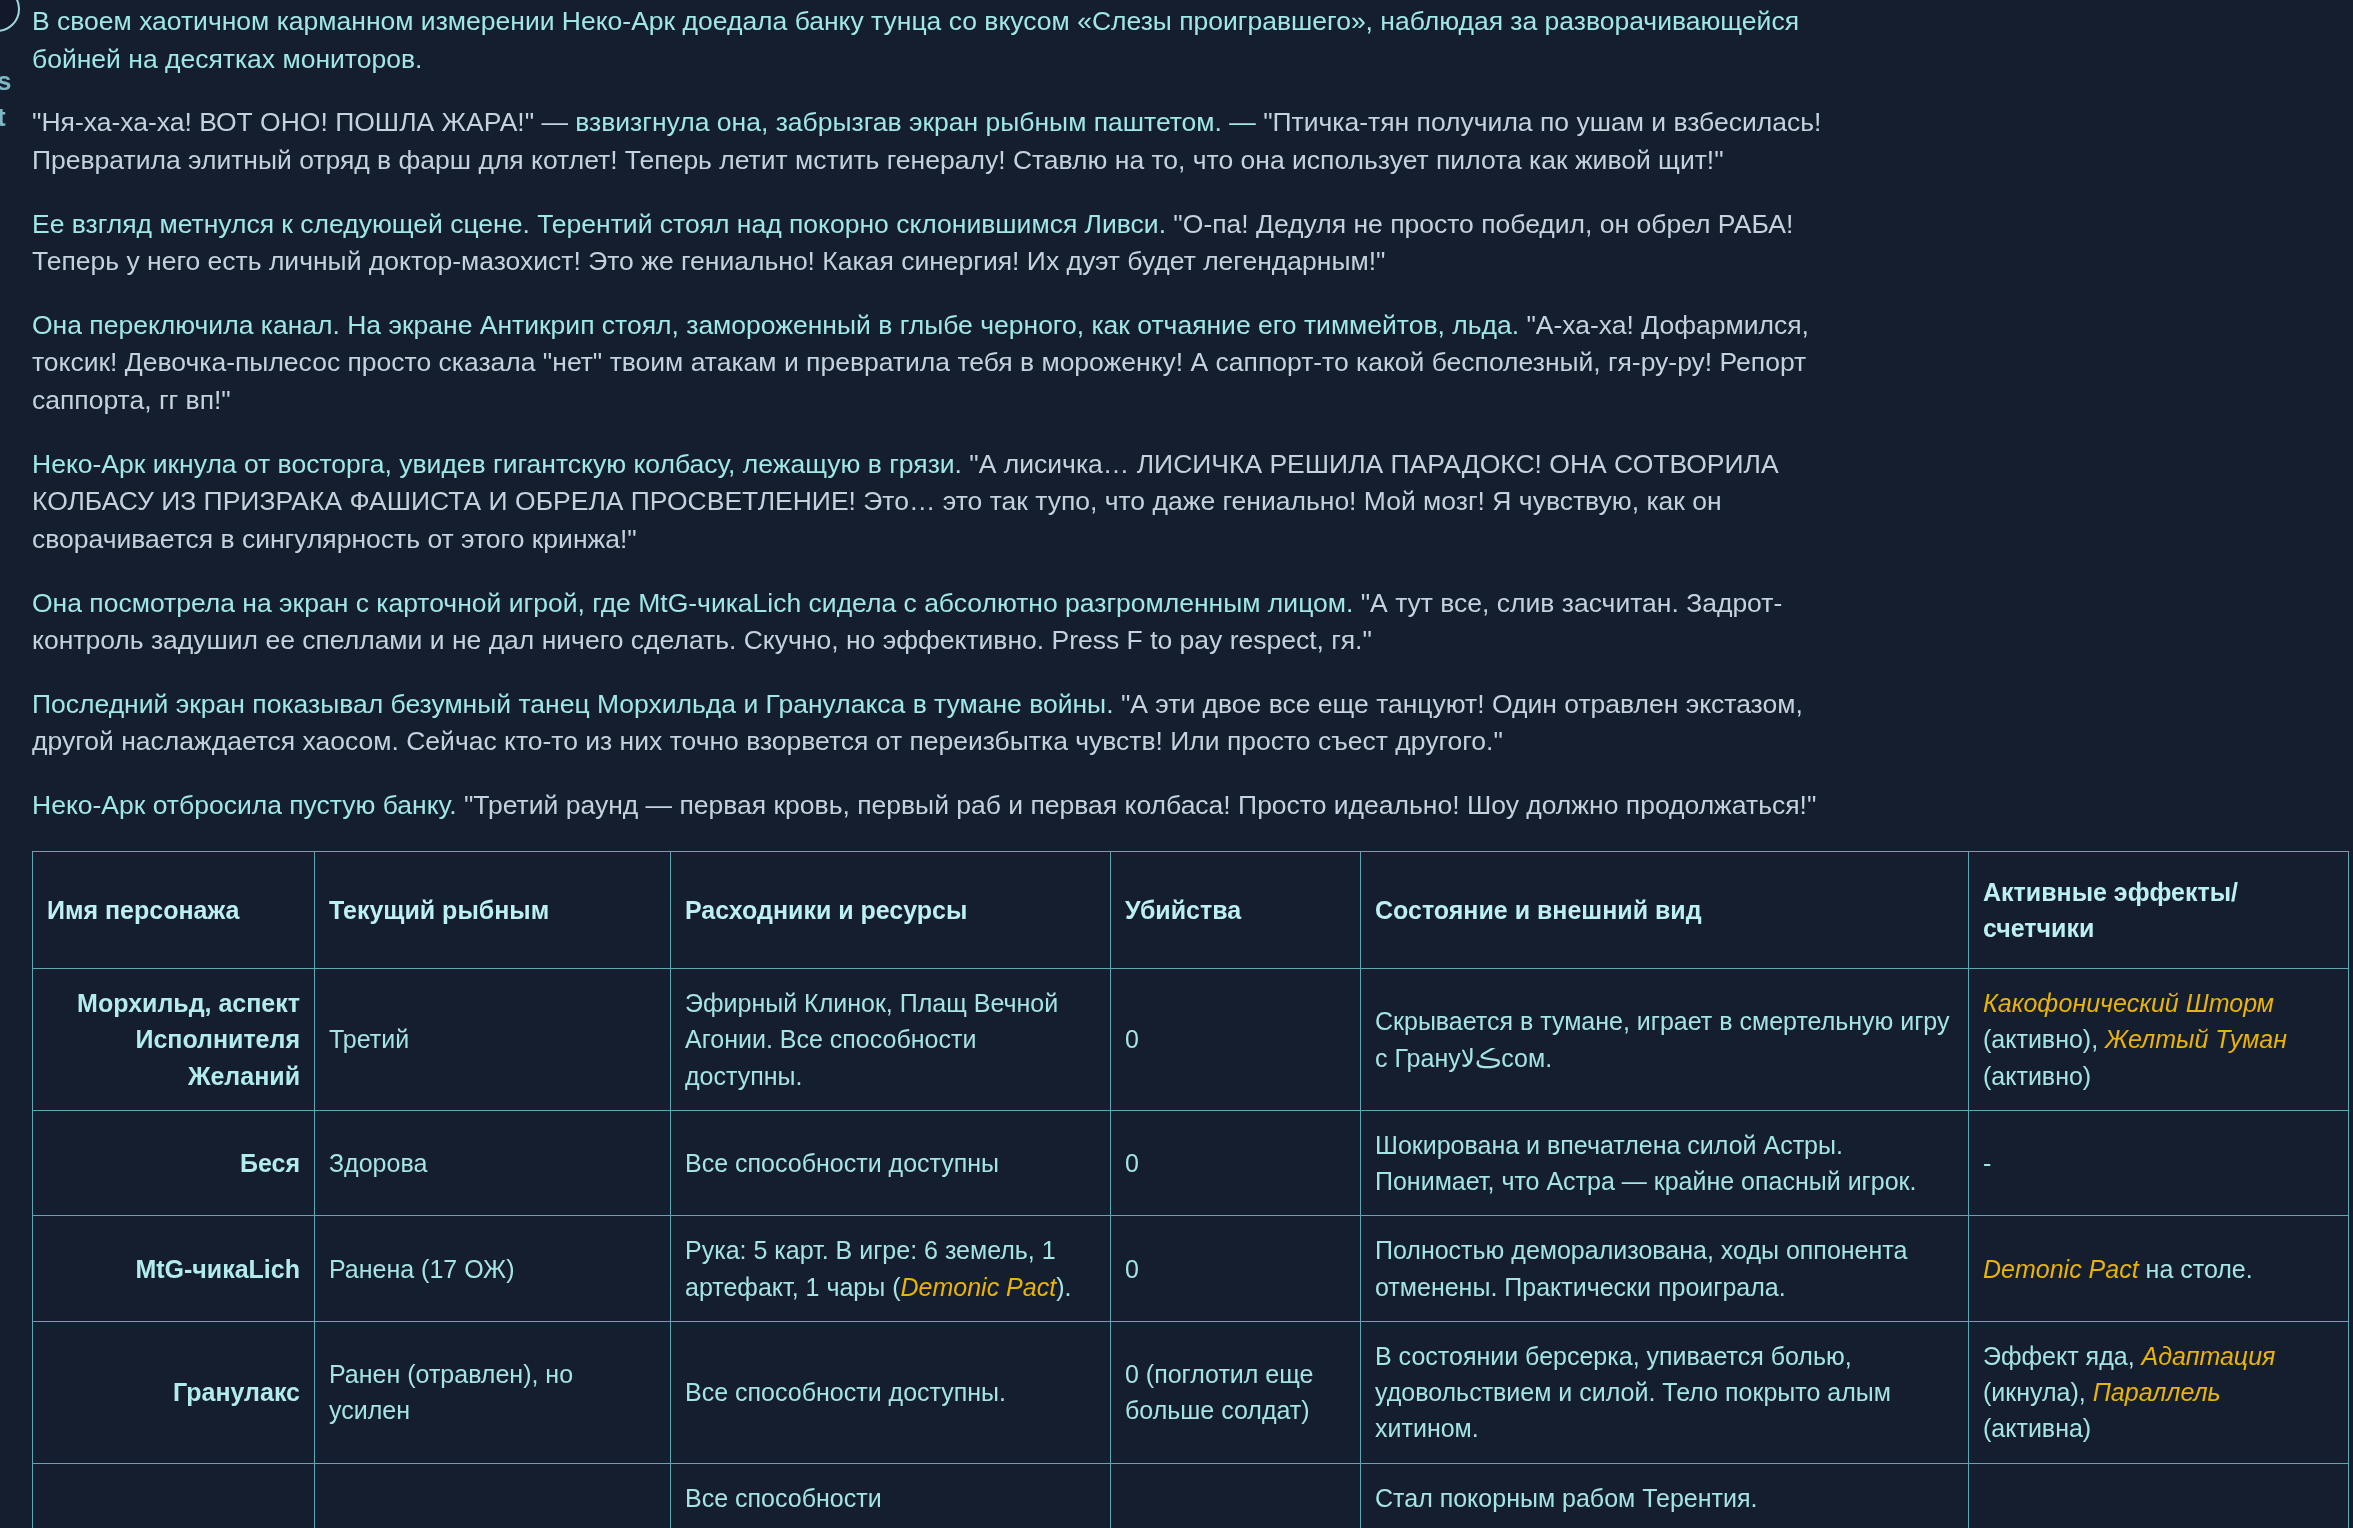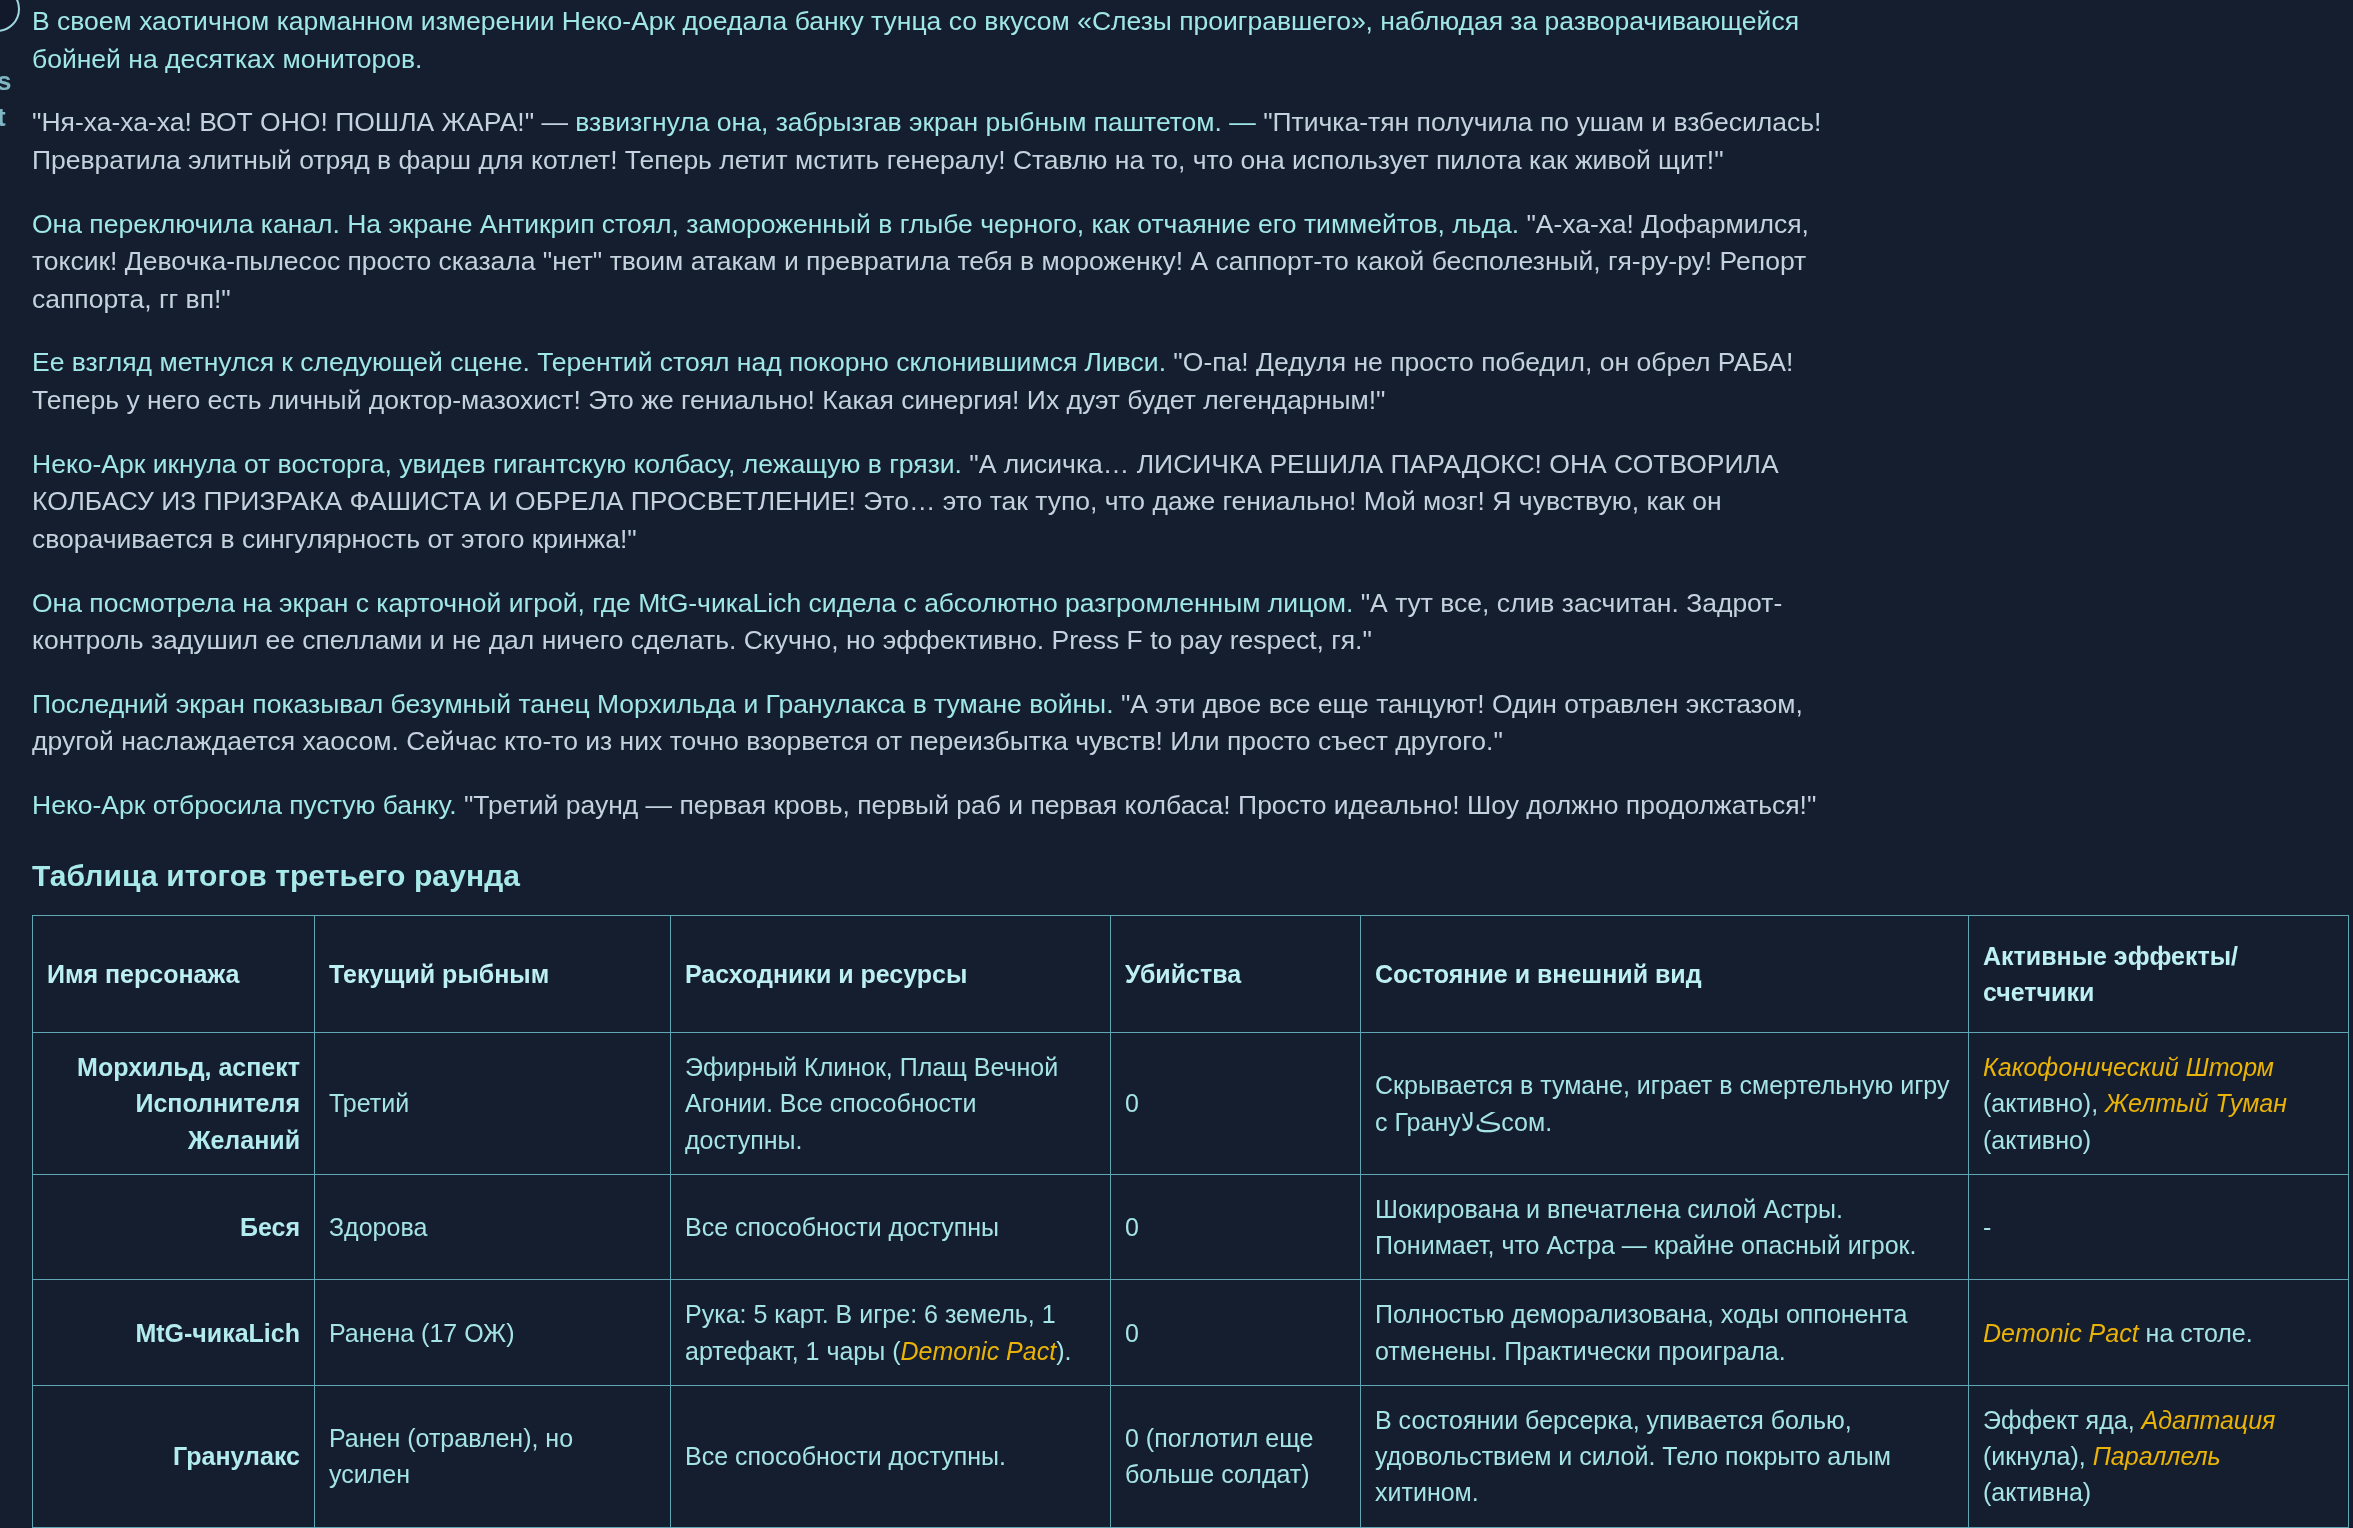--- a/index.html
+++ b/index.html
@@ -119,29 +119,28 @@
 <div id="sidebar-stub">
   <div class="avatar-circle"></div>
   <div class="stub-glyph stub-s">s</div>
   <div class="stub-glyph stub-t">t</div>
 </div>
 
 <div id="content">
   <div id="narrative-block">
       <p class="para"><span class="hl">В своем хаотичном карманном измерении Неко-Арк доедала банку тунца со вкусом «Слезы проигравшего», наблюдая за разворачивающейся бойней на десятках мониторов.</span></p>
       <p class="para"><span>"Ня-ха-ха-ха! ВОТ ОНО! ПОШЛА ЖАРА!" — </span><span class="hl">взвизгнула она, забрызгав экран рыбным паштетом. — </span><span>"Птичка-тян получила по ушам и взбесилась! Превратила элитный отряд в фарш для котлет! Теперь летит мстить генералу! Ставлю на то, что она использует пилота как живой щит!"</span></p>
+      <p class="para"><span class="hl">Ее взгляд метнулся к следующей сцене. Терентий стоял над покорно склонившимся Ливси. </span><span>"О-па! Дедуля не просто победил, он обрел РАБА! Теперь у него есть личный доктор-мазохист! Это же гениально! Какая синергия! Их дуэт будет легендарным!"</span></p>
       <p class="para"><span class="hl">Она переключила канал. На экране Антикрип стоял, замороженный в глыбе черного, как отчаяние его тиммейтов, льда. </span><span>"А-ха-ха! Дофармился, токсик! Девочка-пылесос просто сказала "нет" твоим атакам и превратила тебя в мороженку! А саппорт-то какой бесполезный, гя-ру-ру! Репорт саппорта, гг вп!"</span></p>
-      <p class="para"><span class="hl">Ее взгляд метнулся к следующей сцене. Терентий стоял над покорно склонившимся Ливси. </span><span>"О-па! Дедуля не просто победил, он обрел РАБА! Теперь у него есть личный доктор-мазохист! Это же гениально! Какая синергия! Их дуэт будет легендарным!"</span></p>
       <p class="para"><span class="hl">Неко-Арк икнула от восторга, увидев гигантскую колбасу, лежащую в грязи. </span><span>"А лисичка… ЛИСИЧКА РЕШИЛА ПАРАДОКС! ОНА СОТВОРИЛА КОЛБАСУ ИЗ ПРИЗРАКА ФАШИСТА И ОБРЕЛА ПРОСВЕТЛЕНИЕ! Это… это так тупо, что даже гениально! Мой мозг! Я чувствую, как он сворачивается в сингулярность от этого кринжа!"</span></p>
       <p class="para"><span class="hl">Она посмотрела на экран с карточной игрой, где MtG-чикаLich сидела с абсолютно разгромленным лицом. </span><span>"А тут все, слив засчитан. Задрот-контроль задушил ее спеллами и не дал ничего сделать. Скучно, но эффективно. Press F to pay respect, гя."</span></p>
       <p class="para"><span class="hl">Последний экран показывал безумный танец Морхильда и Гранулакса в тумане войны. </span><span>"А эти двое все еще танцуют! Один отравлен экстазом, другой наслаждается хаосом. Сейчас кто-то из них точно взорвется от переизбытка чувств! Или просто съест другого."</span></p>
       <p class="para"><span class="hl">Неко-Арк отбросила пустую банку. </span><span>"Третий раунд — первая кровь, первый раб и первая колбаса! Просто идеально! Шоу должно продолжаться!"</span></p>
     </div>
 
-  <h2 class="section-title">Таблица итогов третьего раунда</h2>
 
   <table class="summary">
     <colgroup>
       <col class="c-name">
         <col class="c-status">
         <col class="c-res">
       <col class="c-kills">
         <col class="c-cond">
         <col class="c-fx">
     </colgroup>

